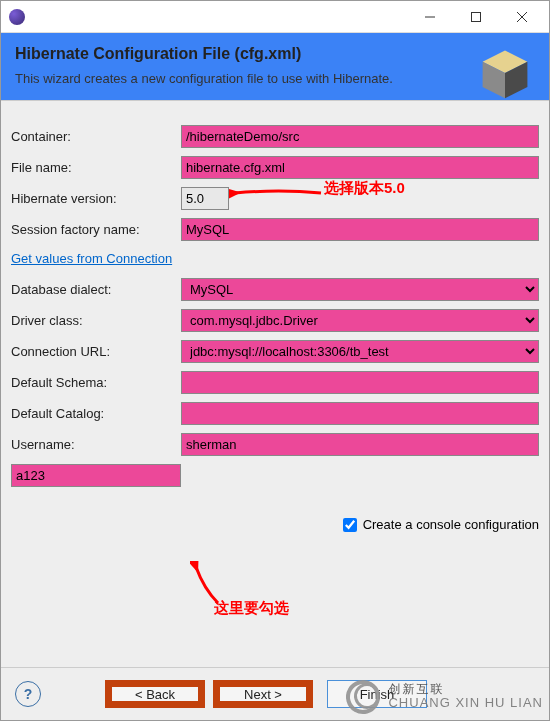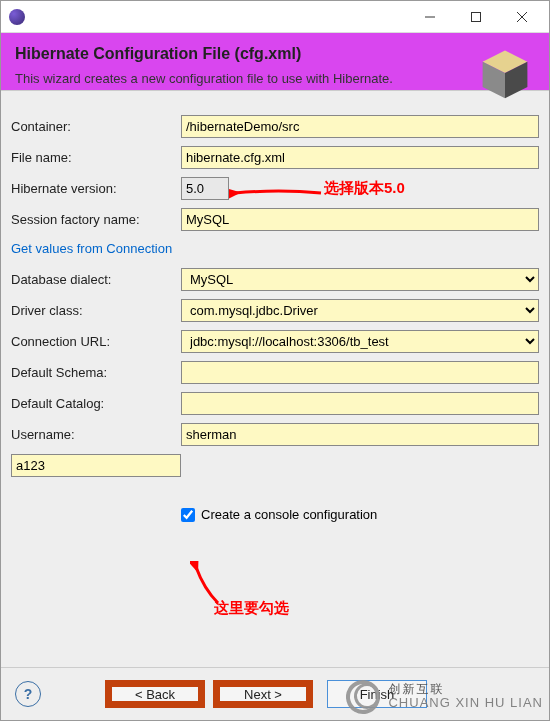--- a/index.html
+++ b/index.html
@@ -2,31 +2,31 @@
 <html><head>
 <meta charset="utf-8">
 <style>
   * { box-sizing: border-box; font-family: "Segoe UI", Tahoma, sans-serif; font-size: 13px; margin: 0; padding: 0; }
   body { width: 550px; height: 721px; background: #eeeeee; position: relative; border: 1px solid #999; }
   .titlebar { height: 32px; background: #fff; display: flex; align-items: center; padding: 0 4px 0 8px; border-bottom: 1px solid #ddd; }
   .titlebar .icon { width: 16px; height: 16px; border-radius: 50%; background: radial-gradient(circle at 30% 30%, #7a5cd6, #3a2a74); margin-right: 8px; }
   .titlebar .spacer { flex: 1; }
   .titlebar .win-btn { width: 46px; height: 30px; display: flex; align-items: center; justify-content: center; color: #333; }
   .win-btn svg { width: 10px; height: 10px; }
-  .header { background: #d946ef; padding: 12px 14px 4px 14px; position: relative; border-bottom: 1px solid #ccc; }
+  .header { background: #3b82f6; padding: 12px 14px 14px 14px; position: relative; border-bottom: 1px solid #ccc; }
   .header h1 { font-size: 16px; font-weight: bold; color: #222; margin-bottom: 8px; }
   .header .sub { font-size: 13px; color: #333; }
   .cube { position: absolute; right: 16px; top: 12px; width: 56px; height: 56px; }
   .form { padding: 24px 10px; display: grid; grid-template-columns: 170px 1fr; grid-row-gap: 8px; align-items: center; }
   .form .label { color: #222; }
-  .form input[type="text"], .form select { width: 100%; height: 23px; border: 1px solid #888; background: #fef9c3; padding: 0 4px; font-size: 13px; }
+  .form input[type="text"], .form select { width: 100%; height: 23px; border: 1px solid #888; background: #ec4899; padding: 0 4px; font-size: 13px; }
   .form input.short { width: 48px; }
   .ver-row { display: flex; align-items: center; }
-  .link { grid-column: 1 / span 2; color: #0066cc; margin: 2px 0 4px 0; cursor: pointer; }
-  .check-row { grid-column: 2 / span 1; display: flex; align-items: center; gap: 6px; margin-top: 22px; }
+  .link { grid-column: 1 / span 2; color: #0066cc; text-decoration: underline; margin: 2px 0 4px 0; cursor: pointer; }
+  .check-row { grid-column: 2 / span 1; display: flex; align-items: center; gap: 6px; margin-top: 22px; justify-content: flex-end; }
   .check-row input { width: 14px; height: 14px; }
   .button-bar { position: absolute; bottom: 12px; left: 0; right: 0; display: flex; align-items: center; padding: 0 14px; gap: 0; }
   .button-bar .help { width: 26px; height: 26px; border: 1.5px solid #3a6ea5; border-radius: 50%; color: #3a6ea5; display: flex; align-items: center; justify-content: center; font-size: 14px; font-weight: bold; margin-right: auto; }
   .button-bar button { width: 100px; height: 28px; background: #f5f5f5; border: 7px solid #c2410c; color: #222; margin-left: 8px; }
   .button-bar button.primary { border: 1.5px solid #4a90d9; }
   .sep { position: absolute; bottom: 52px; left: 0; right: 0; height: 1px; background: #ccc; }
 
   
   .anno { position: absolute; color: #ff0000; font-weight: bold; font-size: 15px; pointer-events: none; font-family: "Microsoft YaHei", sans-serif; }
   .arrow-red { position: absolute; pointer-events: none; }

